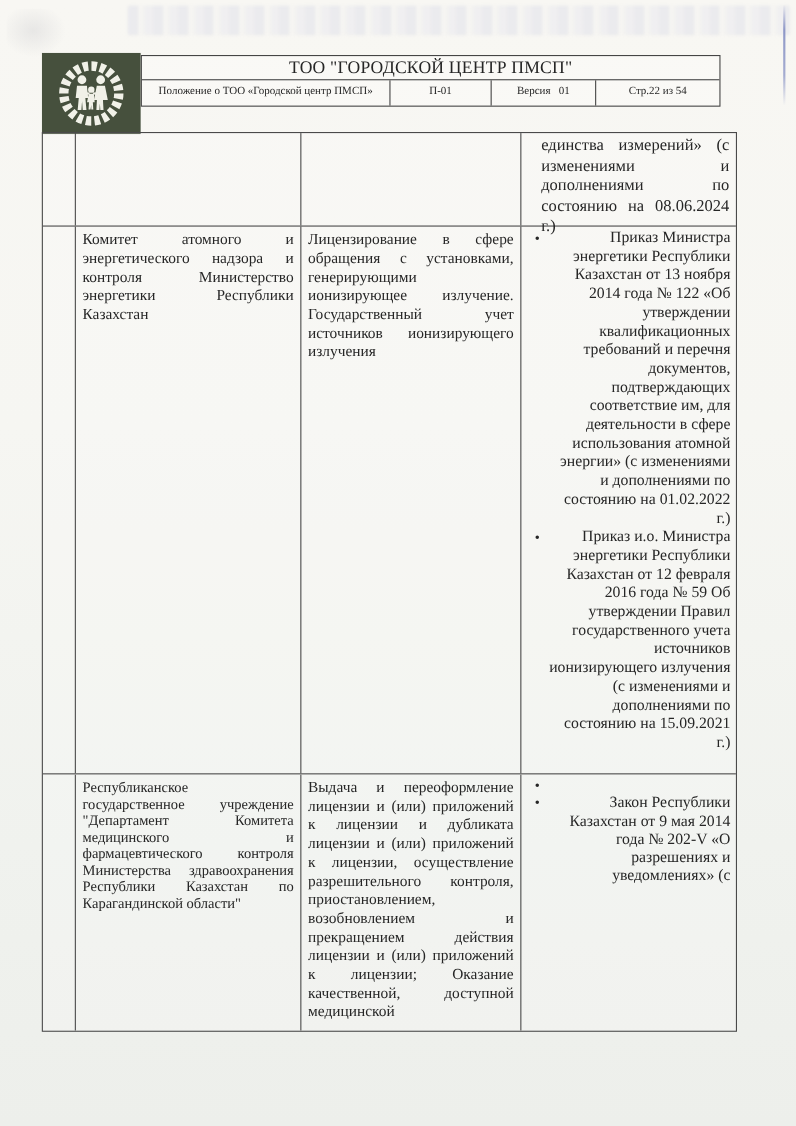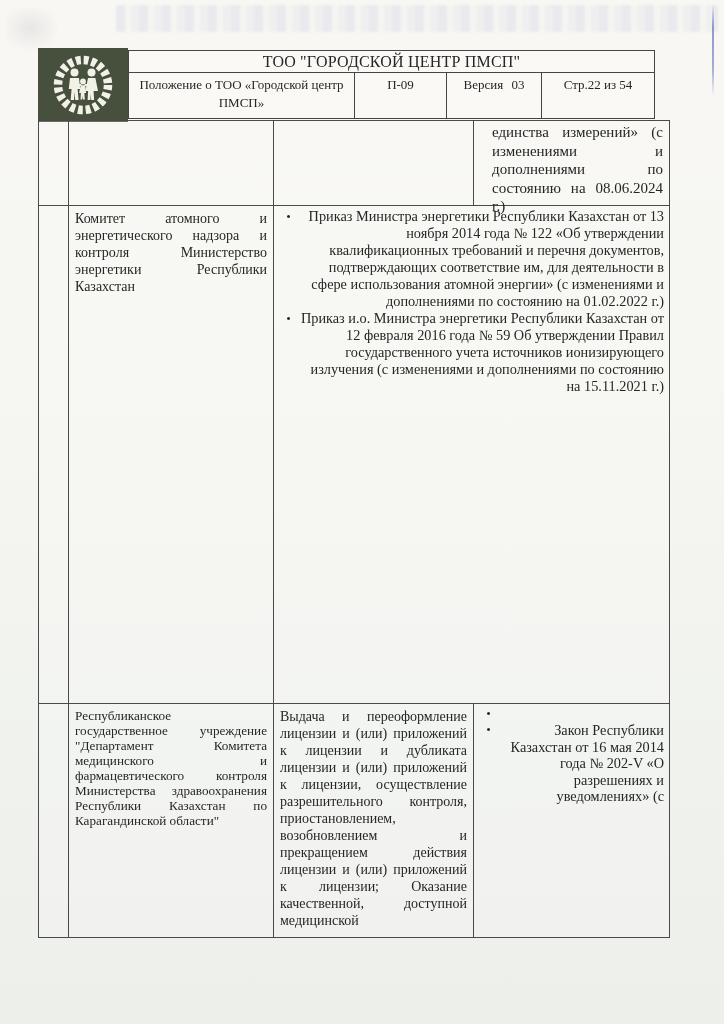--- a/index.html
+++ b/index.html
@@ -15,21 +15,21 @@
   .corner-smudge{position:absolute;left:6px;top:8px;width:54px;height:44px;
     background:radial-gradient(ellipse at 45% 45%,rgba(165,165,175,0.20),rgba(165,165,175,0) 70%);}
   .scan-line{position:absolute;left:712px;top:4px;width:2px;height:92px;
     background:linear-gradient(180deg,rgba(125,136,192,0) 0%,rgba(125,136,192,0.85) 25%,rgba(120,132,190,0.65) 70%,rgba(125,136,192,0) 100%);}
 
   
   .logo-block{position:absolute;left:38px;top:48px;width:90px;height:74px;}
   .hdr{position:absolute;left:128px;top:50px;width:525px;border:1px solid #454545;background:rgba(255,255,255,0.25);}
   .hdr-title{border-bottom:1px solid #454545;text-align:center;font-size:16px;padding:2px 4px 1px;letter-spacing:.2px;}
   .hdr-row{display:grid;grid-template-columns:226px 92px 95px 1fr;}
-  .hdr-row>div{border-right:1px solid #454545;text-align:center;font-size:13px;line-height:1.4;padding:3px 6px 6px;}
+  .hdr-row>div{border-right:1px solid #454545;text-align:center;font-size:10px;line-height:1.4;padding:3px 6px 6px;}
   .hdr-row>div:last-child{border-right:none;}
   .hdr-version{word-spacing:5px;}
 
   
   .mtable{position:absolute;left:38px;top:120px;width:630px;border:1px solid #4a4a4a;background:rgba(255,255,255,0.18);}
   .mrow{display:flex;border-bottom:1px solid #4a4a4a;}
   .mrow:last-child{border-bottom:none;}
   .mrow>div{border-right:1px solid #4a4a4a;box-sizing:border-box;}
   .mrow>div:last-child{border-right:none;}
   .c0{width:30px;flex:none;}
@@ -72,59 +72,60 @@
         <rect x="40" y="36" width="3.4" height="2"></rect>
         <rect x="46.6" y="36" width="3.4" height="2"></rect>
       </g>
     </svg>
   </div>
 
   <div class="hdr">
     <div class="hdr-title">ТОО "ГОРОДСКОЙ ЦЕНТР ПМСП"</div>
     <div class="hdr-row">
       <div>Положение о ТОО «Городской центр ПМСП»</div>
-      <div>П-09</div>
-      <div class="hdr-version">Версия 03</div>
+      <div>П-01</div>
+      <div class="hdr-version">Версия 01</div>
       <div>Стр.22 из 54</div>
     </div>
   </div>
 
   <div class="mtable">
 
     <div class="mrow r1">
       <div class="c0"></div>
       <div class="c1"></div>
       <div class="c2"></div>
       <div class="c3 cont-cell">единства измерений» (с изменениями и дополнениями по состоянию на 08.06.2024 г.)</div>
     </div>
 
     <div class="mrow r2">
       <div class="c0"></div>
       <div class="c1 cell">Комитет атомного и энергетического надзора и контроля Министерство энергетики Республики Казахстан</div>
+      <div class="c2 cell">Лицензирование в сфере обращения с установками, генерирующими ионизирующее излучение. Государственный учет источников ионизирующего излучения</div>
       <div class="c3 docs-cell">
         <div class="doc-item">
           <span class="bullet">•</span>
           <span class="txt">Приказ Министра энергетики Республики Казахстан от 13 ноября 2014 года № 122 «Об утверждении квалификационных требований и перечня документов, подтверждающих соответствие им, для деятельности в сфере использования атомной энергии» (с изменениями и дополнениями по состоянию на 01.02.2022 г.)</span>
         </div>
         <div class="doc-item">
           <span class="bullet">•</span>
-          <span class="txt">Приказ и.о. Министра энергетики Республики Казахстан от 12 февраля 2016 года № 59 Об утверждении Правил государственного учета источников ионизирующего излучения (с изменениями и дополнениями по состоянию на 15.11.2021 г.)</span>
+          <span class="txt">Приказ и.о. Министра энергетики Республики Казахстан от 12 февраля 2016 года № 59 Об утверждении Правил государственного учета источников ионизирующего излучения (с изменениями и дополнениями по состоянию на 15.09.2021 г.)</span>
         </div>
       </div>
     </div>
 
     <div class="mrow r3">
       <div class="c0"></div>
       <div class="c1 cell">Республиканское государственное учреждение "Департамент Комитета медицинского и фармацевтического контроля Министерства здравоохранения Республики Казахстан по Карагандинской области"</div>
       <div class="c2 cell">Выдача и переоформление лицензии и (или) приложений к лицензии и дубликата лицензии и (или) приложений к лицензии, осуществление разрешительного контроля, приостановлением, возобновлением и прекращением действия лицензии и (или) приложений к лицензии; Оказание качественной, доступной медицинской</div>
       <div class="c3 docs-cell">
         <div class="doc-item">
           <span class="bullet">•</span>
         </div>
         <div class="doc-item">
           <span class="bullet">•</span>
-          <span class="txt">Закон Республики Казахстан от 16 мая 2014 года № 202-V «О разрешениях и уведомлениях»  (с</span>
+          <span class="txt">Закон Республики Казахстан от 9 мая 2014 года № 202-V «О разрешениях и уведомлениях»  (с</span>
         </div>
       </div>
     </div>
 
   </div>
 </div>
 
 </body></html>

